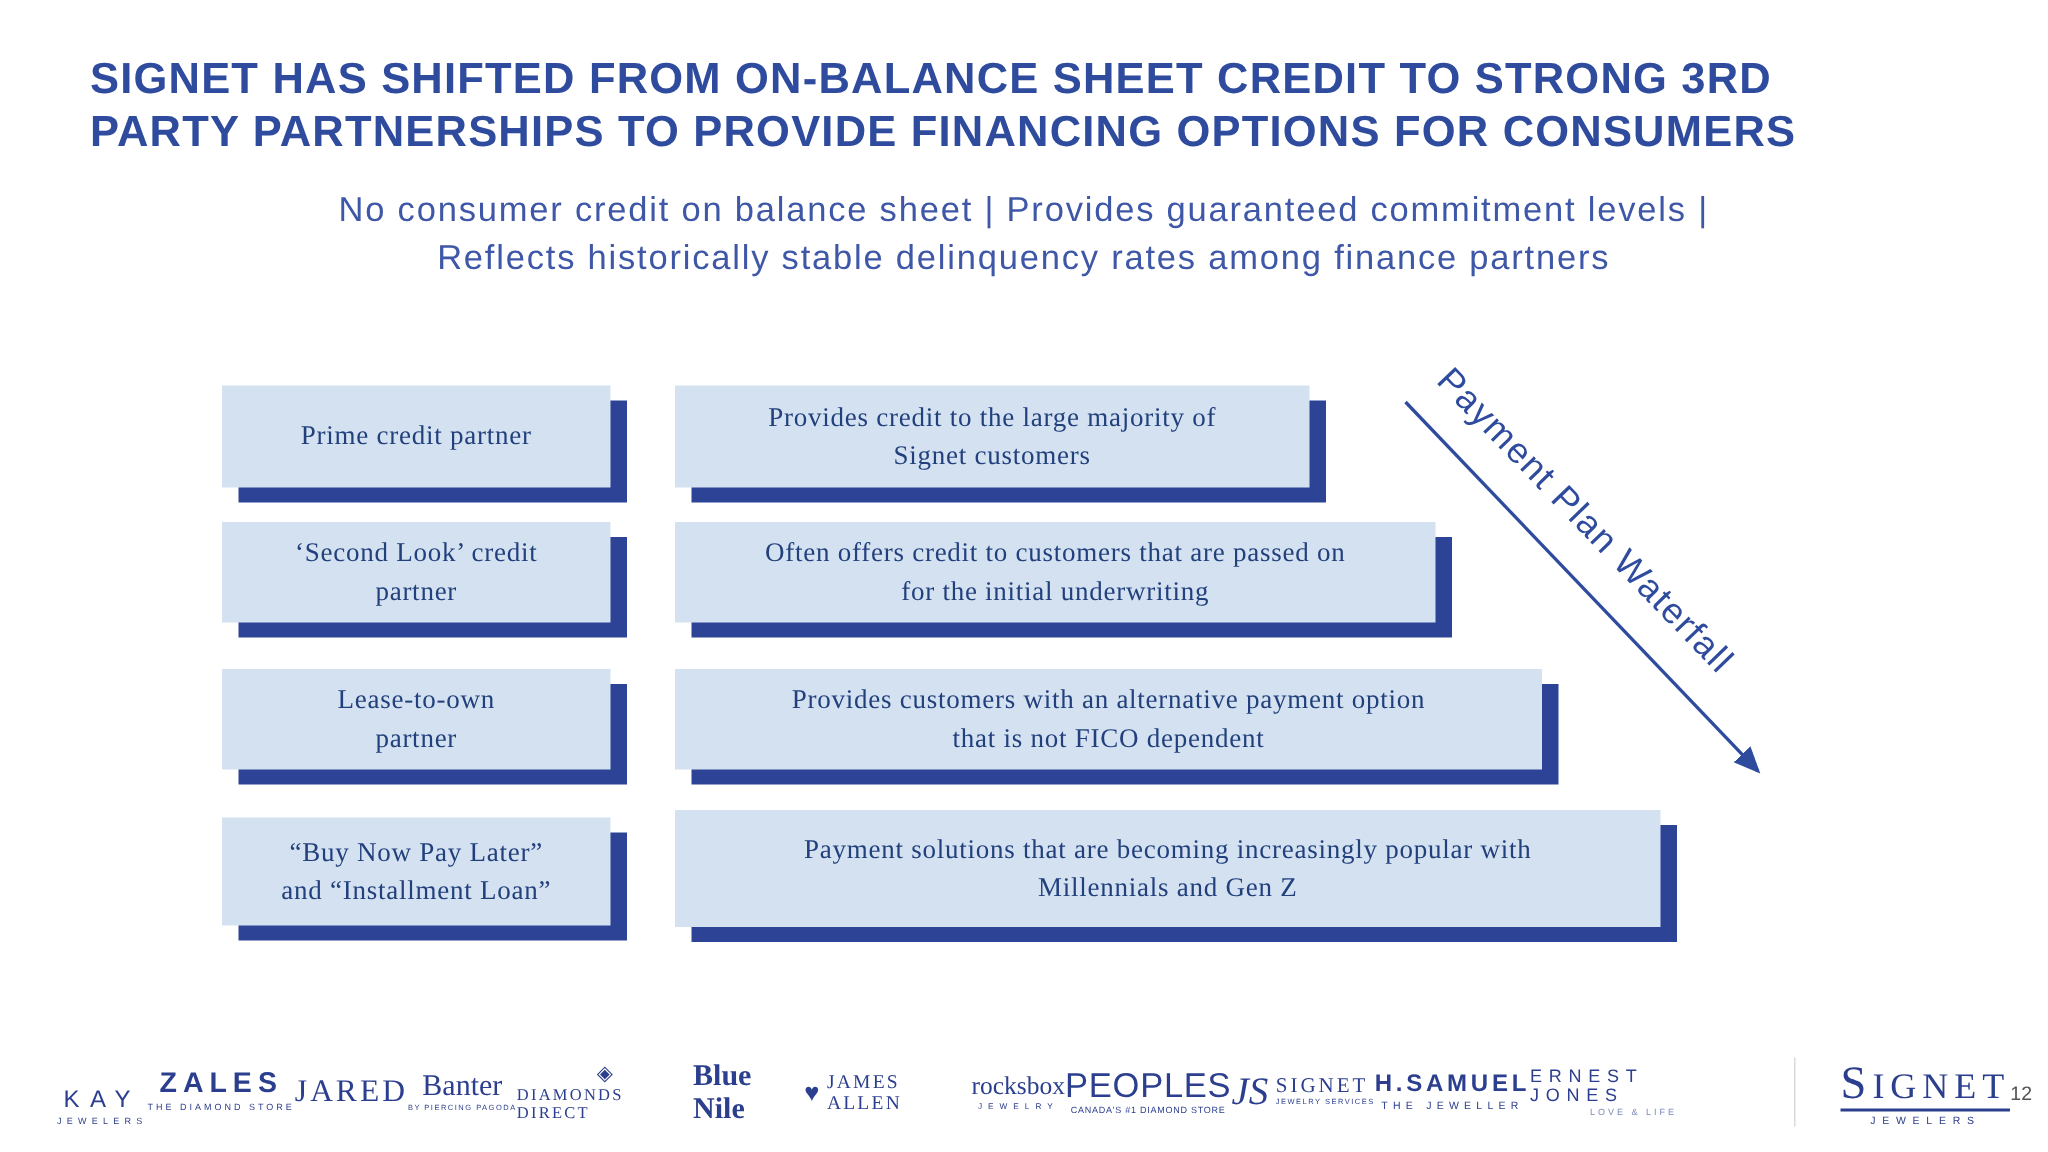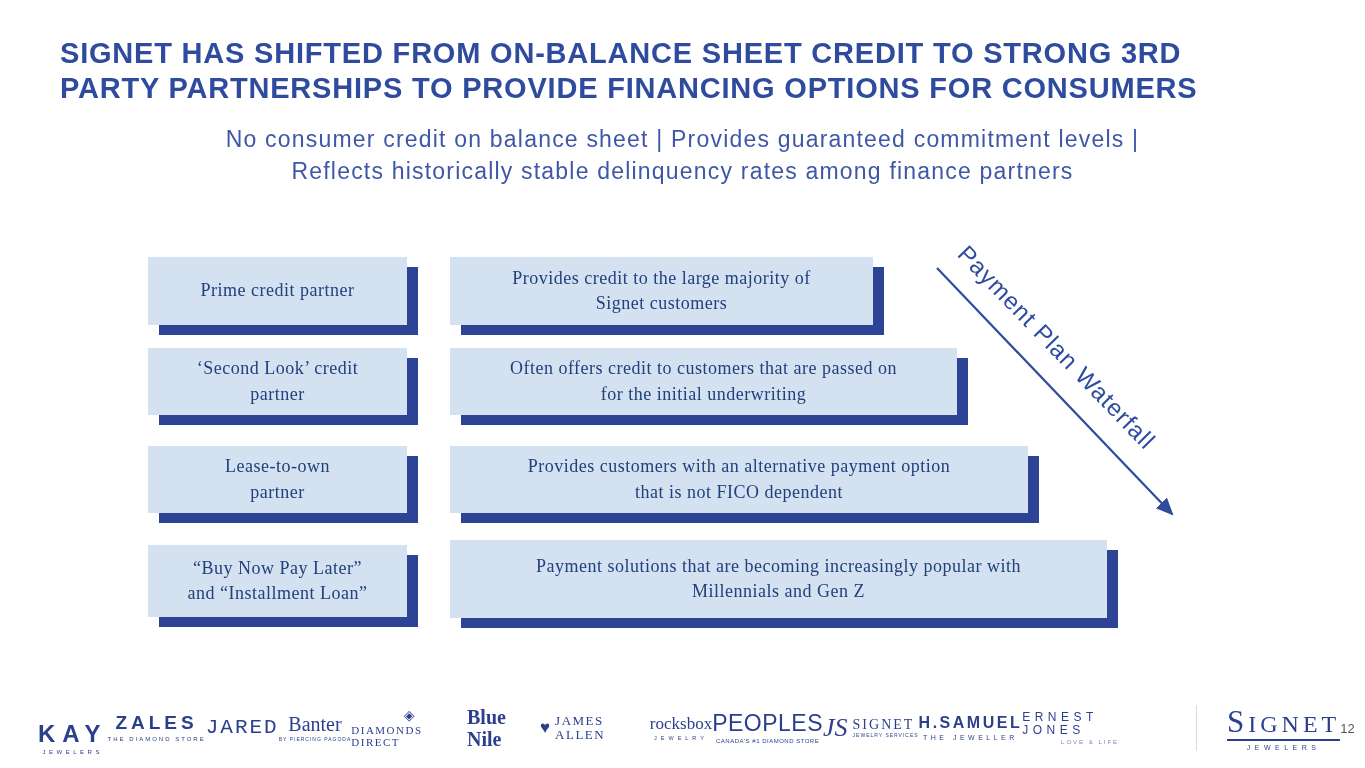--- a/index.html
+++ b/index.html
@@ -29,24 +29,24 @@
   .waterfall-label{position:absolute;left:972px;top:240px;transform:rotate(46deg);
         transform-origin:0 0;font-size:24px;font-weight:500;letter-spacing:1px;
         color:#2e4b9e;white-space:nowrap;}
 
   .footer{position:absolute;left:0;bottom:0;width:1365px;height:80px;background:#fff;
         display:flex;align-items:center;color:#2c3f8e;}
   .brand-strip{display:flex;align-items:center;justify-content:space-between;
         width:1120px;margin-left:38px;}
   .brand{display:flex;flex-direction:column;align-items:center;line-height:1.1;}
   .brand .sub{font-size:6px;letter-spacing:2px;margin-top:2px;white-space:nowrap;}
-  .kay .main{font-size:24px;letter-spacing:7px;font-weight:700;margin-top:20px;}
+  .kay .main{font-size:16px;letter-spacing:7px;font-weight:400;margin-top:20px;}
   .kay .sub{letter-spacing:3.5px;}
   .zales .main{font-size:19px;font-weight:700;letter-spacing:4px;}
-  .jared .main{font-family:Liberation Mono, monospace;font-size:21px;letter-spacing:2px;}
+  .jared .main{font-family:Liberation Serif, serif;font-size:21px;letter-spacing:2px;}
   .banter .main{font-family:"Liberation Serif",serif;font-size:20px;}
   .banter .sub{font-size:5px;letter-spacing:1px;}
   .dd .icon{font-size:14px;line-height:1;}
   .dd .main{font-family:"Liberation Serif",serif;font-size:11px;letter-spacing:1.5px;margin-top:2px;}
   .bluenile .main{font-family:"Liberation Serif",serif;font-size:20px;font-weight:600;}
   .row-brand{flex-direction:row;align-items:center;gap:5px;}
   .jamesallen .icon{font-size:17px;line-height:1;}
   .jamesallen .main{font-family:"Liberation Serif",serif;font-size:13px;letter-spacing:1.5px;}
   .rocksbox .main{font-family:"Liberation Serif",serif;font-size:17px;}
   .rocksbox .sub{font-size:5.5px;letter-spacing:4px;}

